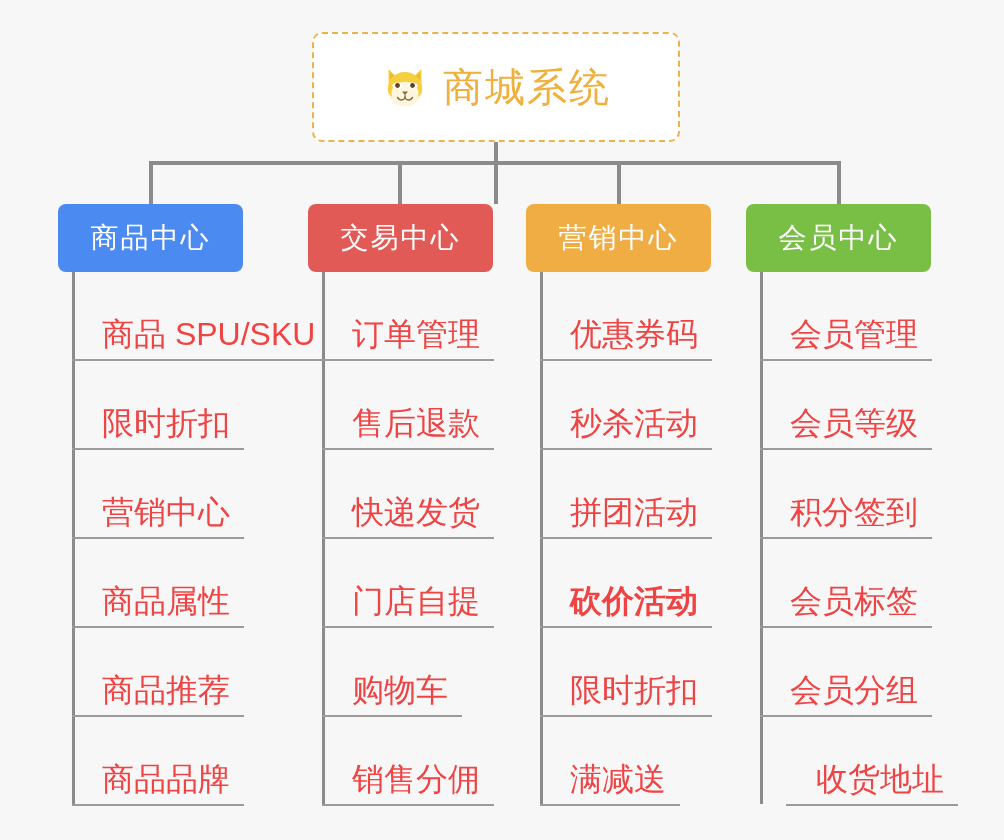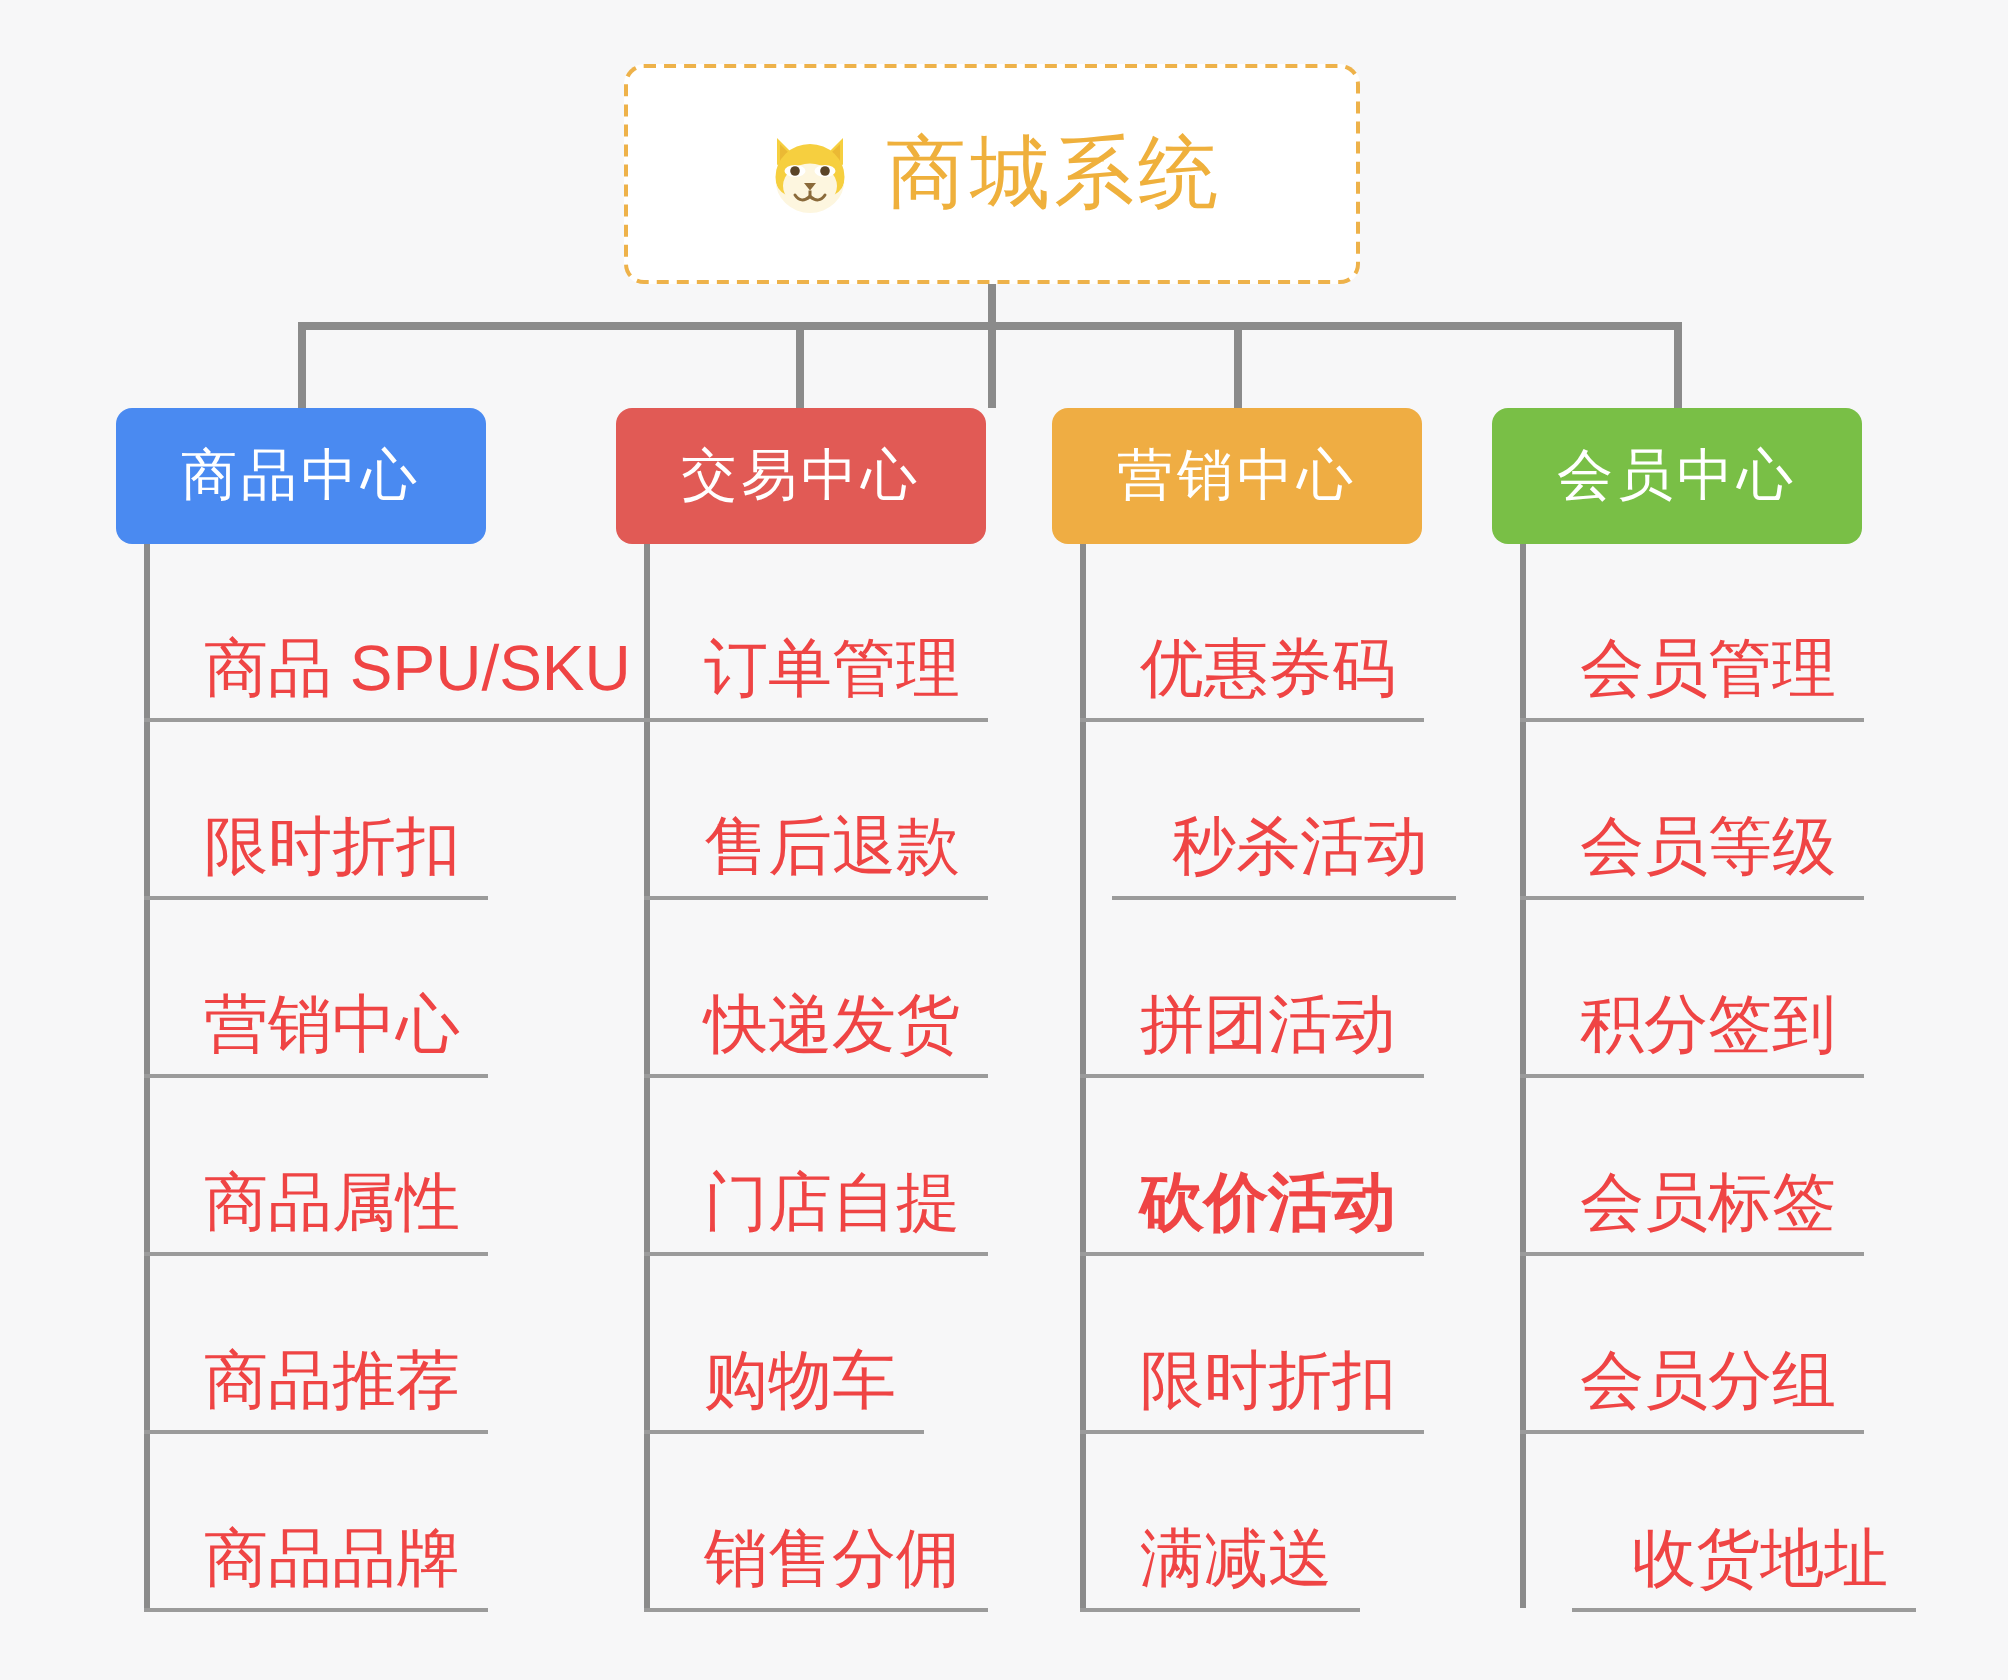--- a/index.html
+++ b/index.html
@@ -210,21 +210,21 @@
       </div>
       <div class="branch" style="left: 526px; width: 185px;">
         <div class="branch-header" style="background: rgb(239, 173, 67);">
           <span>营销中心</span>
         </div>
         <div class="branch-body">
           <div class="trunk" style="background: rgb(139, 139, 139);"></div>
           <div class="leaf" style="top: 0px;">
             <span class="leaf-label">优惠券码</span>
           </div>
-          <div class="leaf" style="top: 89px; padding-left: 16px;">
+          <div class="leaf" style="top: 89px;">
             <span class="leaf-label">秒杀活动</span>
           </div>
           <div class="leaf" style="top: 178px;">
             <span class="leaf-label">拼团活动</span>
           </div>
           <div class="leaf" style="top: 267px; font-weight: bold;">
             <span class="leaf-label">砍价活动</span>
           </div>
           <div class="leaf" style="top: 356px;">
             <span class="leaf-label">限时折扣</span>

